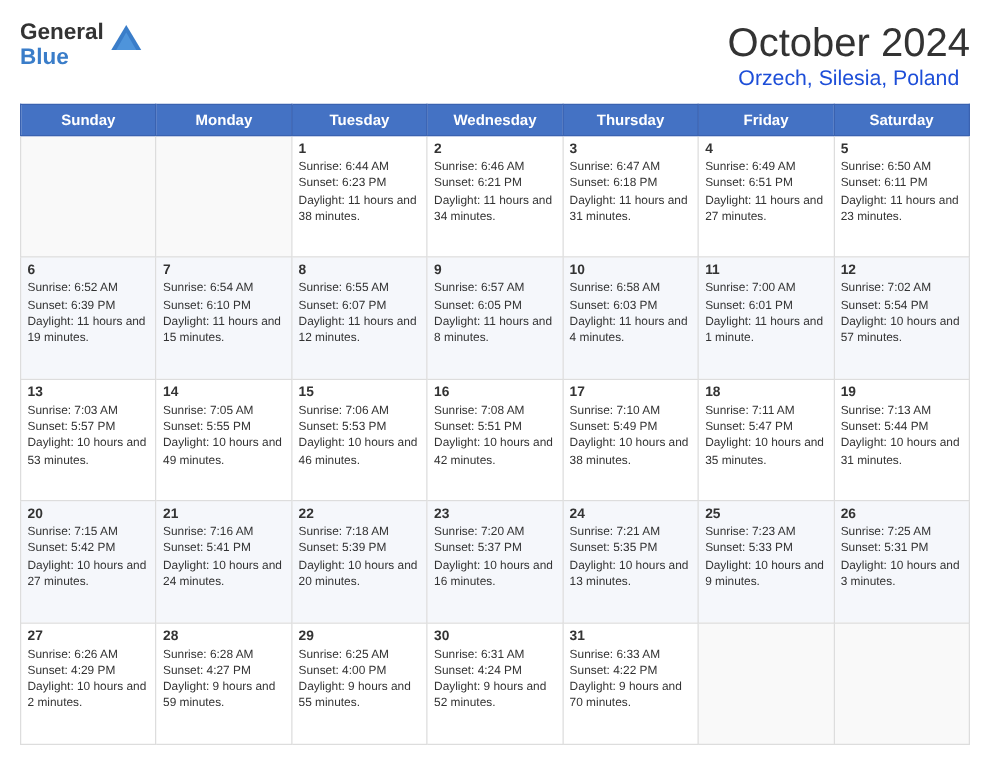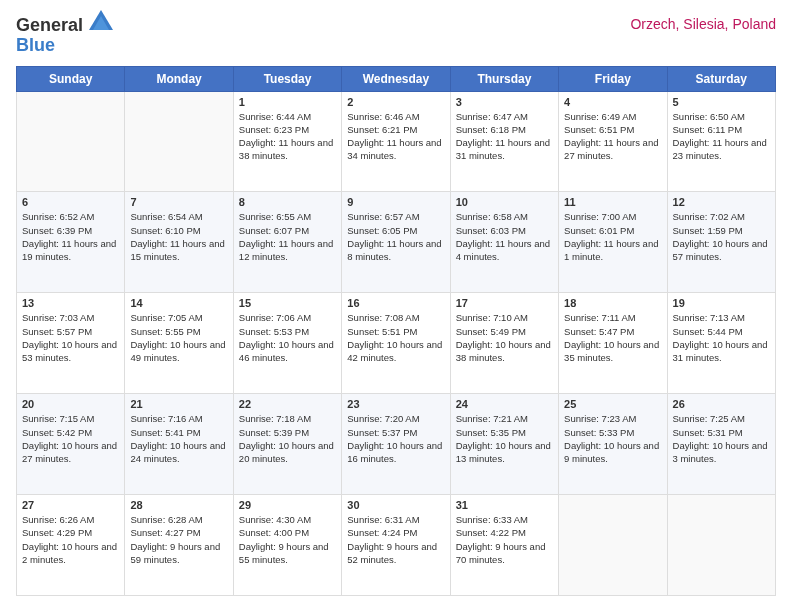--- a/index.html
+++ b/index.html
@@ -18,20 +18,21 @@
       flex-direction: column;
     }
     .header {
       display: flex;
       justify-content: space-between;
       align-items: flex-start;
       margin-bottom: 10px;
     }
     .logo {
       display: flex;
+      align-items: center;
     }
     .logo-text {
       display: flex;
       flex-direction: column;
       line-height: 1.1;
     }
     .logo-general {
       font-size: 18px;
       font-weight: bold;
       color: #333;
@@ -49,22 +50,23 @@
     }
     .title-section {
       text-align: right;
     }
     .month-title {
       font-size: 32px;
       color: #333;
       font-weight: normal;
     }
     .subtitle {
-      font-size: 14px;
-      color: #be185d;
+      font-size: 17px;
+      color: #1d4ed8;
+      text-align: center;
     }
     .calendar {
       flex: 1;
       border: 1px solid #ccc;
       border-collapse: collapse;
       width: 100%;
       table-layout: fixed;
     }
     .calendar th {
       background-color: #4472c4;
@@ -111,20 +113,21 @@
       <div class="logo-text">
         <span class="logo-general">General</span>
         <span class="logo-blue">Blue</span>
       </div>
       <svg class="logo-icon" viewBox="0 0 28 28">
         <polygon points="14,2 26,22 2,22" fill="#3a7dc9"></polygon>
         <polygon points="14,8 22,22 6,22" fill="#5ba3e8" opacity="0.6"></polygon>
       </svg>
     </div>
     <div class="title-section">
+      <div class="month-title">October 2024</div>
       <div class="subtitle">Orzech, Silesia, Poland</div>
     </div>
   </div>
 
   <table class="calendar">
     <thead>
       <tr>
       <th>Sunday</th>
           <th>Monday</th>
           <th>Tuesday</th>
@@ -179,21 +182,21 @@
           <td>
             <span class="day-num">10</span>
             <div class="day-info"><span>Sunrise: 6:58 AM</span><br><span>Sunset: 6:03 PM</span><br><span>Daylight: 11 hours and 4 minutes.</span></div>
           </td>
           <td>
             <span class="day-num">11</span>
             <div class="day-info"><span>Sunrise: 7:00 AM</span><br><span>Sunset: 6:01 PM</span><br><span>Daylight: 11 hours and 1 minute.</span></div>
           </td>
           <td>
             <span class="day-num">12</span>
-            <div class="day-info"><span>Sunrise: 7:02 AM</span><br><span>Sunset: 1:59 PM</span><br><span>Daylight: 10 hours and 57 minutes.</span></div>
+            <div class="day-info"><span>Sunrise: 7:02 AM</span><br><span>Sunset: 5:54 PM</span><br><span>Daylight: 10 hours and 57 minutes.</span></div>
           </td>
         </tr>
         <tr>
           <td>
             <span class="day-num">13</span>
             <div class="day-info"><span>Sunrise: 7:03 AM</span><br><span>Sunset: 5:57 PM</span><br><span>Daylight: 10 hours and 53 minutes.</span></div>
           </td>
           <td>
             <span class="day-num">14</span>
             <div class="day-info"><span>Sunrise: 7:05 AM</span><br><span>Sunset: 5:55 PM</span><br><span>Daylight: 10 hours and 49 minutes.</span></div>
@@ -253,21 +256,21 @@
           <td>
             <span class="day-num">27</span>
             <div class="day-info"><span>Sunrise: 6:26 AM</span><br><span>Sunset: 4:29 PM</span><br><span>Daylight: 10 hours and 2 minutes.</span></div>
           </td>
           <td>
             <span class="day-num">28</span>
             <div class="day-info"><span>Sunrise: 6:28 AM</span><br><span>Sunset: 4:27 PM</span><br><span>Daylight: 9 hours and 59 minutes.</span></div>
           </td>
           <td>
             <span class="day-num">29</span>
-            <div class="day-info"><span>Sunrise: 4:30 AM</span><br><span>Sunset: 4:00 PM</span><br><span>Daylight: 9 hours and 55 minutes.</span></div>
+            <div class="day-info"><span>Sunrise: 6:25 AM</span><br><span>Sunset: 4:00 PM</span><br><span>Daylight: 9 hours and 55 minutes.</span></div>
           </td>
           <td>
             <span class="day-num">30</span>
             <div class="day-info"><span>Sunrise: 6:31 AM</span><br><span>Sunset: 4:24 PM</span><br><span>Daylight: 9 hours and 52 minutes.</span></div>
           </td>
           <td>
             <span class="day-num">31</span>
             <div class="day-info"><span>Sunrise: 6:33 AM</span><br><span>Sunset: 4:22 PM</span><br><span>Daylight: 9 hours and 70 minutes.</span></div>
           </td>
           <td class="empty-cell"></td>

